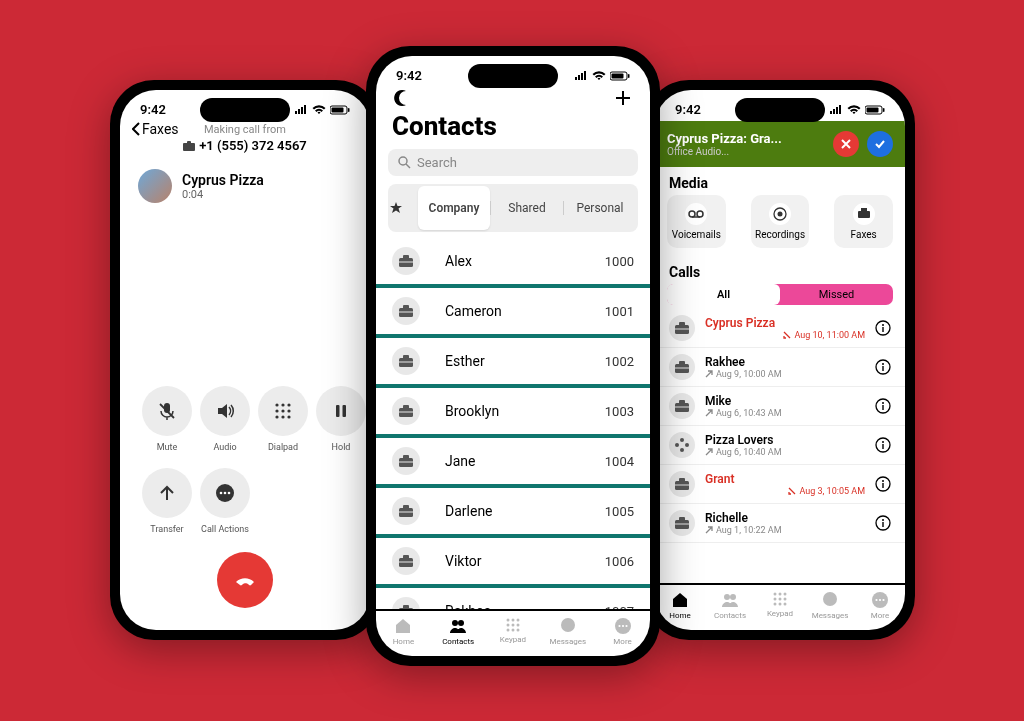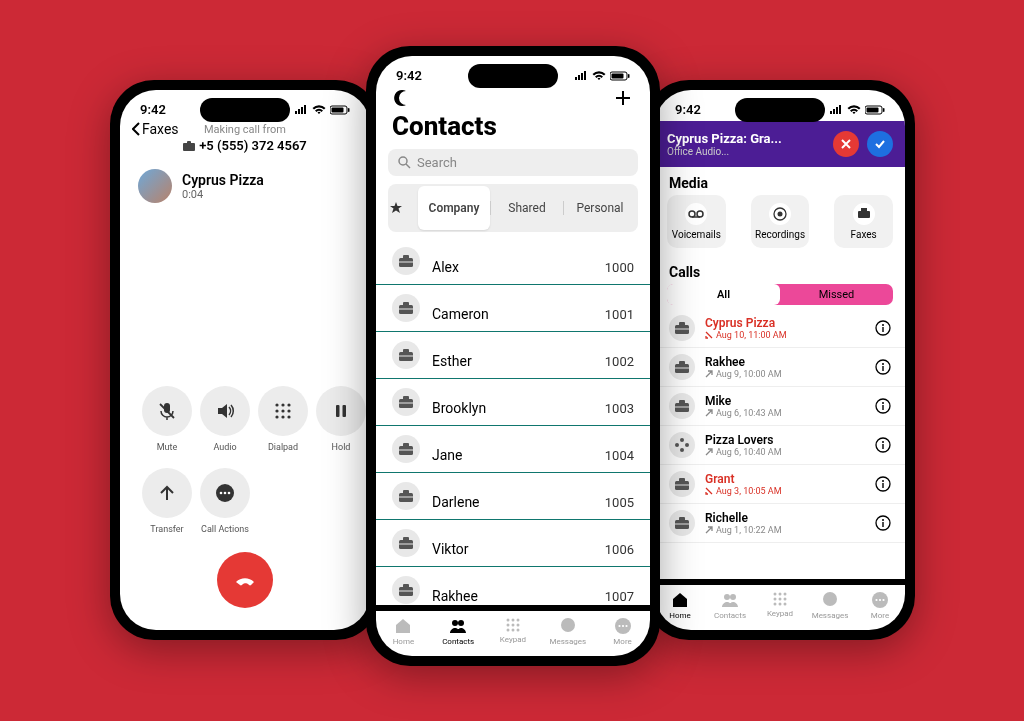--- a/index.html
+++ b/index.html
@@ -67,50 +67,50 @@
   
   .p2-top { display:flex; justify-content:space-between; align-items:center; padding: 2px 18px 0 18px; }
   .p2-title { font-size: 26px; font-weight: 800; padding: 4px 16px 8px; }
   .p2-search { margin: 0 12px 8px; background:#eee; border-radius:8px; padding:6px 10px; font-size:13px; color:#888; display:flex; align-items:center; gap:6px;}
   .p2-seg { display:flex; margin: 0 12px 6px; background:#eee; border-radius:8px; padding:2px; font-size:12px; align-items:center;}
   .p2-seg .seg { flex:1; text-align:center; padding:15px 0; border-radius:6px; color:#444;}
   .p2-seg .seg.star{flex:0 0 28px;}
   .p2-seg .seg.active { background:#fff; font-weight:600; box-shadow:0 1px 2px rgba(0,0,0,0.1);}
   .p2-seg .divider{width:1px;height:14px;background:#ccc;}
   .contact-list { flex:1; overflow:hidden; }
-  .contact-row { display:flex; align-items:flex-end; padding: 9px 16px; border-bottom:1px solid #0f766e; gap:12px;}
+  .contact-row { display:flex; align-items:center; padding: 9px 16px; border-bottom:4px solid #0f766e; gap:25px;}
   .contact-ico { width:28px; height:28px; border-radius:50%; background:#e8e8e8; display:flex; align-items:center; justify-content:center;}
   .contact-name { flex:1; font-size:14px; }
   .contact-ext { font-size:13px; color:#333; }
-  .tabbar { display:flex; border-top:6px solid #000000; padding:6px 0 10px; }
+  .tabbar { display:flex; border-top:2px solid #000000; padding:6px 0 10px; }
   .tab { flex:1; display:flex; flex-direction:column; align-items:center; gap:2px; font-size:8px; color:#999;}
   .tab.active { color:#000; }
   .tab-ico{font-size:18px; line-height:1;}
 
   
-  .p3-banner { background:#4c1d95; color:#fff; margin: 0; padding:10px 12px; display:flex; align-items:center; gap:8px;}
+  .p3-banner { background:#4d7c0f; color:#fff; margin: 0; padding:10px 12px; display:flex; align-items:center; gap:8px;}
   .p3-banner .txt{flex:1;}
   .p3-banner .t1{font-size:13px; font-weight:700;}
   .p3-banner .t2{font-size:10px; color:#ccc;}
   .rbtn{width:26px;height:26px;border-radius:50%;display:flex;align-items:center;justify-content:center;font-size:13px;color:#fff;}
   .rbtn.red{background:#e53935;} .rbtn.blue{background:#1e6fe0;}
   .p3-sec-title{font-size:14px;font-weight:700;padding:8px 14px 4px;}
   .p3-media{display:flex;gap:25px;padding:0 12px 8px;}
   .media-card{flex:1;background:#f1f1f1;border-radius:10px;padding:8px 4px;display:flex;flex-direction:column;align-items:center;gap:4px;font-size:10px;}
   .media-ico{width:22px;height:22px;border-radius:50%;background:#fff;display:flex;align-items:center;justify-content:center;font-size:12px;}
   .p3-seg{display:flex;margin:0 12px 4px;background:#ec4899;border-radius:7px;font-size:11px;}
   .p3-seg .s{flex:1;text-align:center;padding:4px 0;border-radius:6px;}
   .p3-seg .s.active{background:#fff;font-weight:600;}
   .call-row{display:flex;align-items:center;padding:6px 14px;gap:10px;border-bottom:1px solid #eee;}
   .call-ico{width:26px;height:26px;border-radius:50%;background:#e8e8e8;display:flex;align-items:center;justify-content:center;font-size:12px;}
   .call-mid{flex:1;}
   .call-name{font-size:12px;font-weight:600;}
   .call-name.red{color:#d93025;}
   .call-sub{font-size:9px;color:#888;display:flex;align-items:center;gap:3px;}
-  .call-sub.red{color:#d93025;}
+  .call-sub.red{color:#d93025;justify-content:flex-end;}
   .info-ico{font-size:14px;color:#000;}
 
   svg{display:block;}
 </style>
 </head>
 <body>
 
 <div class="stage">
 
   <div class="phone left" style="left:110px; top:80px;">
@@ -138,21 +138,21 @@
               <path d="M7 1L1 7l6 6" stroke="#000" stroke-width="2" fill="none"></path>
             </svg>
           <span>Faxes</span>
         </div>
         <div>Making call from</div>
         <div class="p1-number">
           <svg width="12" height="10" viewBox="0 0 12 10">
               <rect x="0" y="2" width="12" height="8" rx="1" fill="#444"></rect>
               <rect x="4" y="0" width="4" height="3" rx="1" fill="#444"></rect>
             </svg>
-          <span>+5 (555) 372 4567</span>
+          <span>+1 (555) 372 4567</span>
         </div>
       </div>
       <div class="p1-caller">
         <div class="p1-avatar"></div>
         <div class="p1-caller-info">
           <div class="name">Cyprus Pizza</div>
           <div class="time">0:04</div>
         </div>
       </div>
       <div class="p1-controls">

